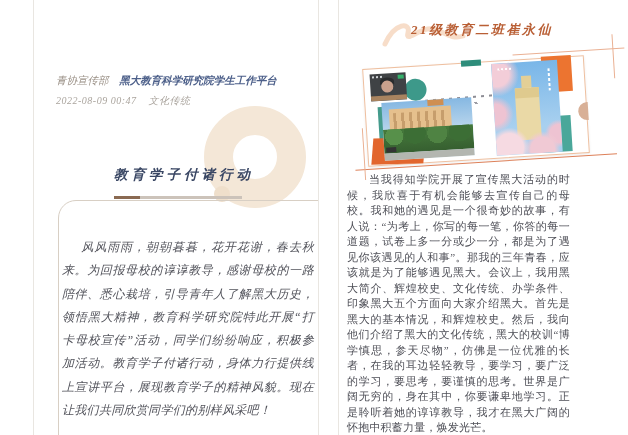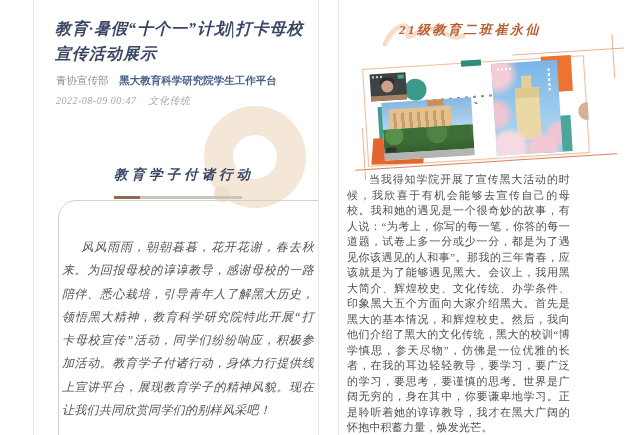--- a/index.html
+++ b/index.html
@@ -6,37 +6,37 @@
   #canvas{position:relative;width:628px;height:435px;background:#fff;overflow:hidden;
           font-family:"Liberation Serif","DejaVu Serif",serif;}
   .page{position:absolute;top:0;height:435px;background:#fff;overflow:hidden;}
   #page-left{left:33px;width:284px;border-left:1px solid #e9e6e1;border-right:1px solid #e9e6e1;}
   #page-right{left:338px;width:290px;border-left:1px solid #e9e6e1;}
   .abs{position:absolute;}
 
   
   .l-title{left:21px;top:16px;width:264px;font-size:16px;line-height:25px;font-weight:bold;
            font-style:italic;color:#3a4764;letter-spacing:1px;}
-  .l-byline{left:22px;top:74px;width:260px;font-size:10.5px;white-space:nowrap;}
+  .l-byline{left:22px;top:74px;width:260px;font-size:10.5px;font-style:italic;white-space:nowrap;}
   .l-author{color:#9b9187;margin-right:8px;}
   .l-account{color:#4d608a;font-weight:bold;}
   .l-dateline{left:22px;top:94px;width:260px;font-size:10px;color:#aaa49d;font-style:italic;
               letter-spacing:.5px;}
   .ring{left:170px;top:106px;width:44px;height:44px;border:29px solid #f4e7d7;border-radius:50%;}
   .ring-dot{left:180px;top:186px;width:16px;height:16px;border-radius:50%;background:#efdfcb;}
   .l-heading{left:80px;top:166px;font-size:13.5px;font-weight:bold;font-style:italic;
              color:#3a4764;letter-spacing:4px;white-space:nowrap;}
   .l-underline{left:80px;top:196px;width:128px;height:3px;
                background:linear-gradient(to right,#8a6a52 0 26px,#ccc3ba 26px 100%);}
   .l-box{left:24px;top:200px;width:330px;height:280px;border:1px solid #d8cfc4;border-radius:18px;}
   .l-body{left:28px;top:236px;width:252px;font-size:12px;line-height:23.3px;color:#52535b;
           text-align:justify;text-indent:1.6em;font-style:italic;letter-spacing:.3px;}
 
   
-  .r-title{left:60px;top:21px;font-size:13px;font-weight:bold;font-style:italic;color:#b95f35;
+  .r-title{left:72px;top:21px;font-size:13px;font-weight:bold;font-style:italic;color:#b95f35;
            letter-spacing:2.5px;white-space:nowrap;z-index:2;}
   .r-watermark{left:42px;top:18px;z-index:1;}
   .r-body{left:8px;top:172px;width:223px;font-size:11px;line-height:15.5px;color:#4e4f57;
           text-align:justify;text-indent:2em;letter-spacing:.2px;}
 
   
   .collage{left:12px;top:50px;width:266px;height:122px;}
   .card{position:absolute;left:14px;top:12px;width:220px;height:96px;background:#fff;
         border:1px solid #eebf9f;transform:rotate(-3.6deg);box-shadow:0 1px 3px rgba(0,0,0,.08);}
   .card .abs{position:absolute;}
@@ -91,21 +91,20 @@
   .crop-v-right{left:250px;top:-20px;width:1px;height:44px;background:#eab093;}
   .crop-h-bottom{left:-14px;top:99px;width:262px;height:1px;background:#dd8059;}
   .crop-v-left{left:-5px;top:58px;width:1px;height:52px;background:#eab093;}
 </style>
 </head>
 <body>
 
 <div id="canvas">
 
   <div id="page-left" class="page">
-    <div class="abs l-title">教育·暑假“十个一”计划|打卡母校宣传活动展示</div>
 
     <div class="abs l-byline">
       <span class="l-author">青协宣传部</span>
       <span class="l-account">黑大教育科学研究院学生工作平台</span>
     </div>
 
     <div class="abs l-dateline">
       <span>2022-08-09 00:47</span>
       <span>&nbsp;&nbsp;</span>
       <span>文化传统</span>

